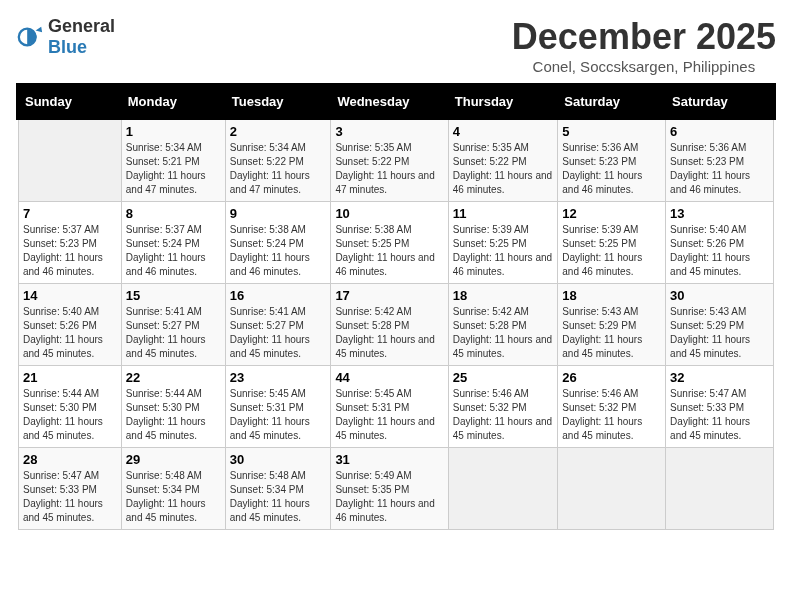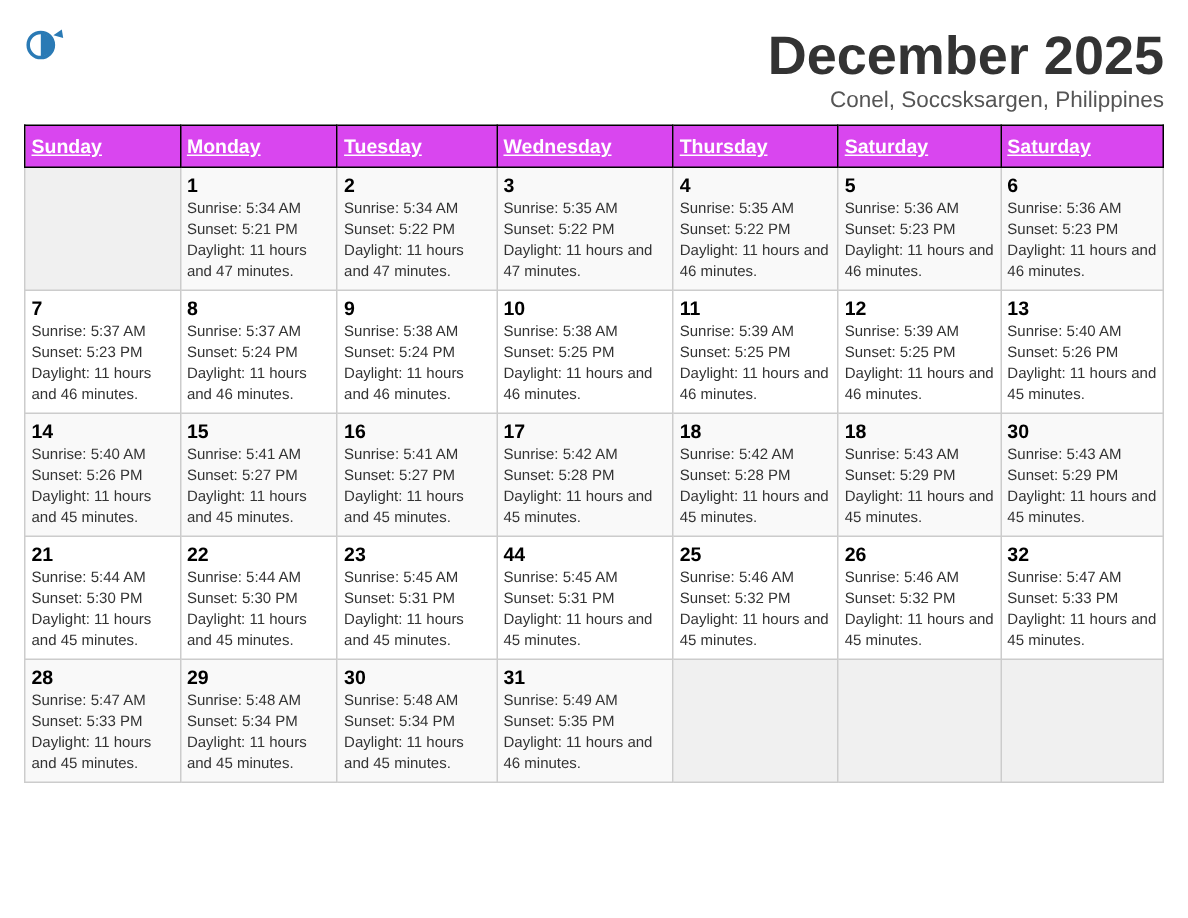--- a/index.html
+++ b/index.html
@@ -29,45 +29,44 @@
     .logo-text-blue {
       font-size: 18px;
       font-weight: bold;
       color: #2a7ab5;
     }
     .logo-icon {
       width: 28px;
       height: 28px;
     }
     .title-area {
-      text-align: right;
+      text-align: center;
     }
     .main-title {
       font-size: 36px;
       font-weight: bold;
       color: #333;
     }
     .sub-title {
       font-size: 15px;
       color: #555;
     }
     table {
       width: 100%;
       border-collapse: collapse;
       font-size: 11px;
     }
     thead tr th {
-      background-color: #d946ef;
+      background-color: #000000;
       color: #fff;
       padding: 6px 4px;
       text-align: left;
       font-size: 13px;
       font-weight: bold;
-      border: 1px solid #000000;
-      text-decoration: underline;
+      border: 5px solid #000000;
     }
     tbody tr td {
       border: 1px solid #ccc;
       vertical-align: top;
       padding: 4px;
       min-height: 80px;
     }
     tbody tr:nth-child(odd) td {
       background-color: #f9f9f9;
     }
@@ -92,20 +91,24 @@
 </head>
 <body>
 
 <div class="header-area">
   <div class="logo">
     <svg class="logo-icon" viewBox="0 0 30 30" xmlns="http://www.w3.org/2000/svg">
       <circle cx="12" cy="15" r="9" fill="none" stroke="#2a7ab5" stroke-width="2.5"></circle>
       <path d="M12 6 Q22 10 22 15 Q22 20 12 24" fill="#2a7ab5"></path>
       <path d="M21 8 L27 4 L28 10 Z" fill="#2a7ab5"></path>
     </svg>
+    <div>
+      <span class="logo-text-general">General</span><br>
+      <span class="logo-text-blue">Blue</span>
+    </div>
   </div>
   <div class="title-area">
     <div class="main-title">December 2025</div>
     <div class="sub-title">Conel, Soccsksargen, Philippines</div>
   </div>
 </div>
 
 <table>
   <thead>
     <tr id="header-row">

